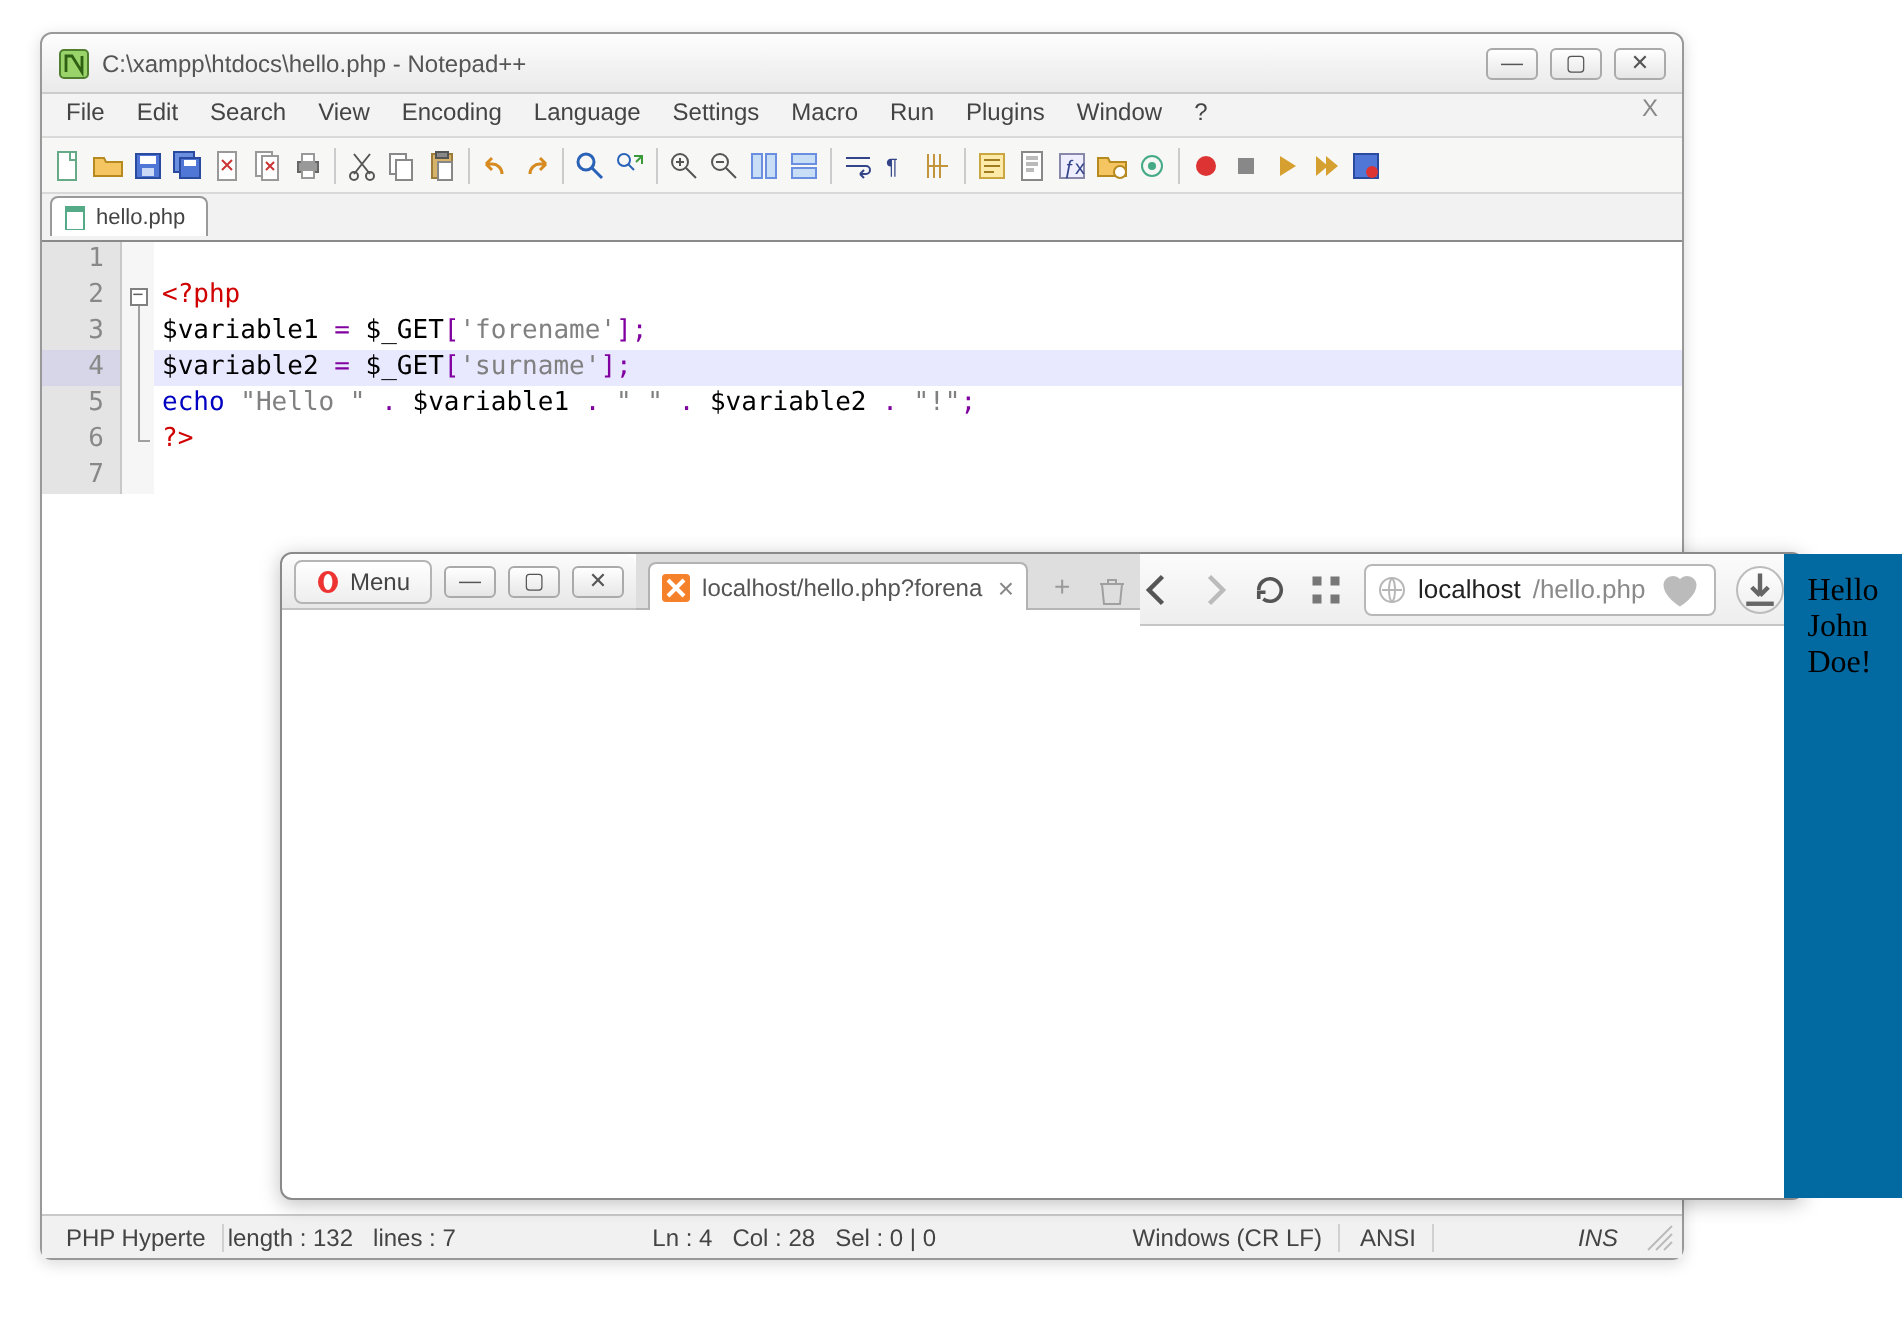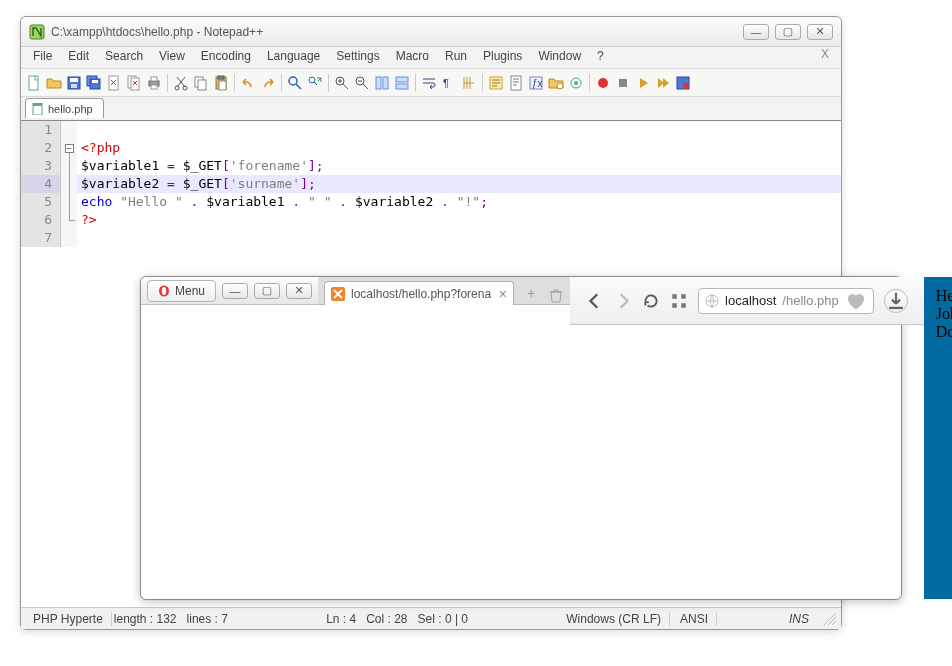--- a/index.html
+++ b/index.html
@@ -202,24 +202,24 @@
   .otab .lab { flex:1; overflow:hidden; white-space:nowrap; text-overflow:clip; }
   .otab .closex { color:#888; font-size:14px; }
   .otab-plus {
     height:22px; width:22px;
     display:flex; align-items:center; justify-content:center;
     color:#9a9a9a; font-size:14px;
   }
   .otabs-right { margin-left:auto; display:flex; align-items:center; }
   .trash-icon { width:16px; height:16px; opacity:.6; }
   .opera-toolbar {
-    height:48px;
+    height:36px;
     display:flex;
     align-items:center;
-    padding:0 16px;
+    padding:0 0;
     gap:10px;
     background:linear-gradient(#fbfbfb,#eee);
     border-bottom:1px solid #c6c6c6;
   }
   .navbtn { width:18px; height:18px; display:flex; align-items:center; justify-content:center; color:#666; }
   .navbtn.dim { color:#bbb; }
   .addr-bar {
     flex:1;
     height:26px;
     border:1px solid #b8b8b8;

